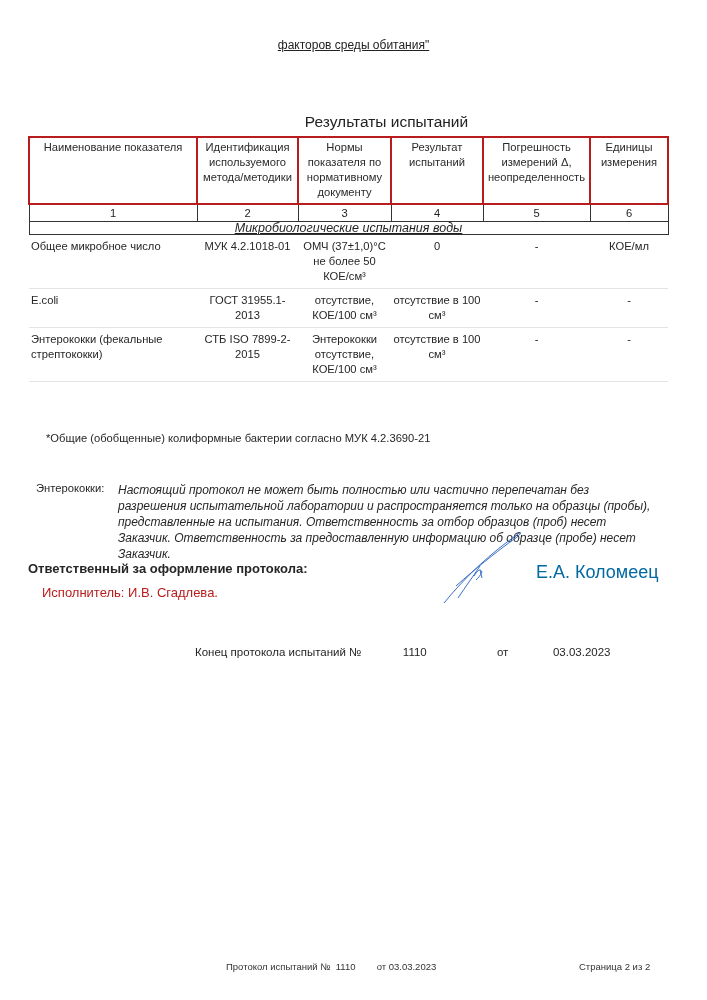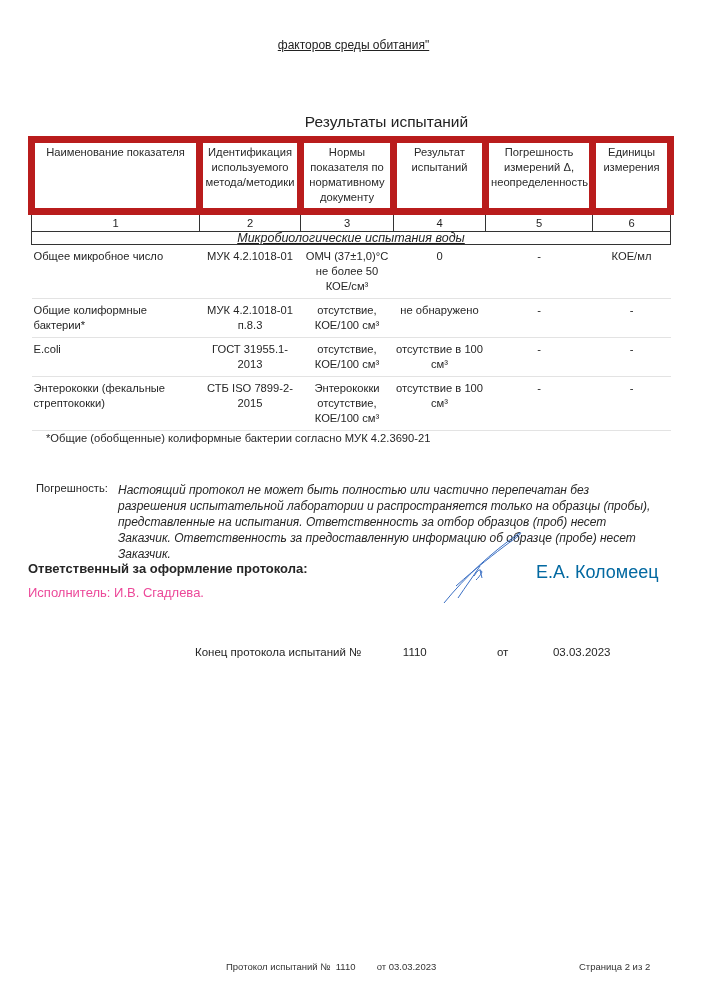--- a/index.html
+++ b/index.html
@@ -22,21 +22,21 @@
     border-collapse: collapse; font-size: 11.2px; line-height: 15px;
     table-layout: fixed; width: 639px;
   }
   table.results col.c1 { width: 168px; }
   table.results col.c2 { width: 101px; }
   table.results col.c3 { width: 93px; }
   table.results col.c4 { width: 92px; }
   table.results col.c5 { width: 107px; }
   table.results col.c6 { width: 78px; }
   table.results th {
-    border: 7px solid #b91c1c; font-weight: normal; vertical-align: top;
+    border: 2px solid #b91c1c; font-weight: normal; vertical-align: top;
     text-align: center; padding: 2px 2px 0 2px; height: 63px; color: #2a2a2a;
   }
   table.results tr.numrow td {
     border: 1px solid #333; text-align: center; height: 15px; padding: 0; line-height: 16px;
   }
   table.results tr.section td {
     border: 1px solid #333; padding: 0 8px; height: 12px;
     font-style: italic; text-decoration: underline; font-size: 12.5px; line-height: 12px;
     overflow: hidden; white-space: nowrap; text-align: center;
   }
@@ -47,21 +47,21 @@
   table.results tr.data td.left { text-align: left; padding-left: 2px; }
   table.results tr.data td.center { text-align: center; margin-left: 19px; }
   .footnote { left: 46px; top: 432px; font-size: 11.2px; color: #262626; }
   .note-label { left: 36px; top: 482px; font-size: 11.2px; color: #262626; }
   .note-text {
     left: 118px; top: 482px; width: 540px;
     font-size: 12px; line-height: 16px; color: #262626; font-style: italic;
   }
   .resp-label { left: 28px; top: 561px; font-size: 13px; color: #262626; font-weight: bold; }
   .resp-name { left: 536px; top: 562px; font-size: 18px; color: #0369a1; }
-  .executor { left: 28px; top: 585px; font-size: 13px; color: #ec4899; }
+  .executor { left: 42px; top: 585px; font-size: 13px; color: #b91c1c; }
   .signature { left: 436px; top: 528px; width: 90px; height: 80px; }
   .end-line { left: 160px; top: 646px; font-size: 11.5px; color: #262626; white-space: pre; }
   .end-line span { display: inline-block; padding-left: 35px; }
   .footer-left { left: 226px; top: 961px; font-size: 9.5px; color: #333; }
   .footer-right { left: 579px; top: 961px; font-size: 9.5px; color: #333; }
 </style>
 </head>
 <body>
 
 <div class="abs top-caption">факторов среды обитания"</div>
@@ -102,49 +102,41 @@
 
     <tr class="data">
       <td class="left">Общее микробное число</td>
       <td class="center">МУК 4.2.1018-01</td>
       <td class="center">ОМЧ (37±1,0)°С не более 50 КОЕ/см³</td>
       <td class="center">0</td>
       <td class="center">-</td>
       <td class="center">КОЕ/мл</td>
     </tr>
     <tr class="data">
-      <td class="left">Общие колиформные бактерии*</td>
-      <td class="center">МУК 4.2.1018-01 п.8.3</td>
-      <td class="center">отсутствие, КОЕ/100 см³</td>
-      <td class="center">не обнаружено</td>
-      <td class="center">-</td>
-      <td class="center">-</td>
-    </tr>
-    <tr class="data">
       <td class="left">E.coli</td>
       <td class="center">ГОСТ 31955.1-2013</td>
       <td class="center">отсутствие, КОЕ/100 см³</td>
       <td class="center">отсутствие в 100 см³</td>
       <td class="center">-</td>
       <td class="center">-</td>
     </tr>
     <tr class="data">
       <td class="left">Энтерококки (фекальные стрептококки)</td>
       <td class="center">СТБ ISO 7899-2-2015</td>
       <td class="center">Энтерококки отсутствие, КОЕ/100 см³</td>
       <td class="center">отсутствие в 100 см³</td>
       <td class="center">-</td>
       <td class="center">-</td>
     </tr>
   </tbody>
 </table>
 
 <div class="abs footnote">*Общие (обобщенные) колиформные бактерии согласно МУК 4.2.3690-21</div>
 
-<div class="abs note-label">Погрешность:</div>
+<div class="abs note-label">Энтерококки:</div>
 <div class="abs note-text">Настоящий протокол не может быть полностью или частично перепечатан без разрешения испытательной лаборатории и распространяется только на образцы (пробы), представленные на испытания. Ответственность за отбор образцов (проб) несет Заказчик. Ответственность за предоставленную информацию об образце (пробе) несет Заказчик.</div>
 
 <div class="abs resp-label">Ответственный за оформление протокола:</div>
 <div class="abs resp-name">Е.А. Коломеец</div>
 <div class="abs executor">Исполнитель: И.В. Сгадлева.</div>
 
 <svg class="abs signature" viewBox="0 0 90 80">
   <path d="M8 75 C 30 48, 55 25, 82 6 C 88 2, 84 8, 74 14 C 58 26, 40 40, 20 58" fill="none" stroke="#3a6fc4" stroke-width="1"></path>
   <path d="M22 70 C 30 58, 36 50, 44 38" fill="none" stroke="#3a6fc4" stroke-width="1"></path>
   <path d="M38 48 C 42 42, 44 40, 46 44 C 44 48, 42 50, 40 52 M44 42 L 46 50" fill="none" stroke="#3a6fc4" stroke-width="1"></path>

